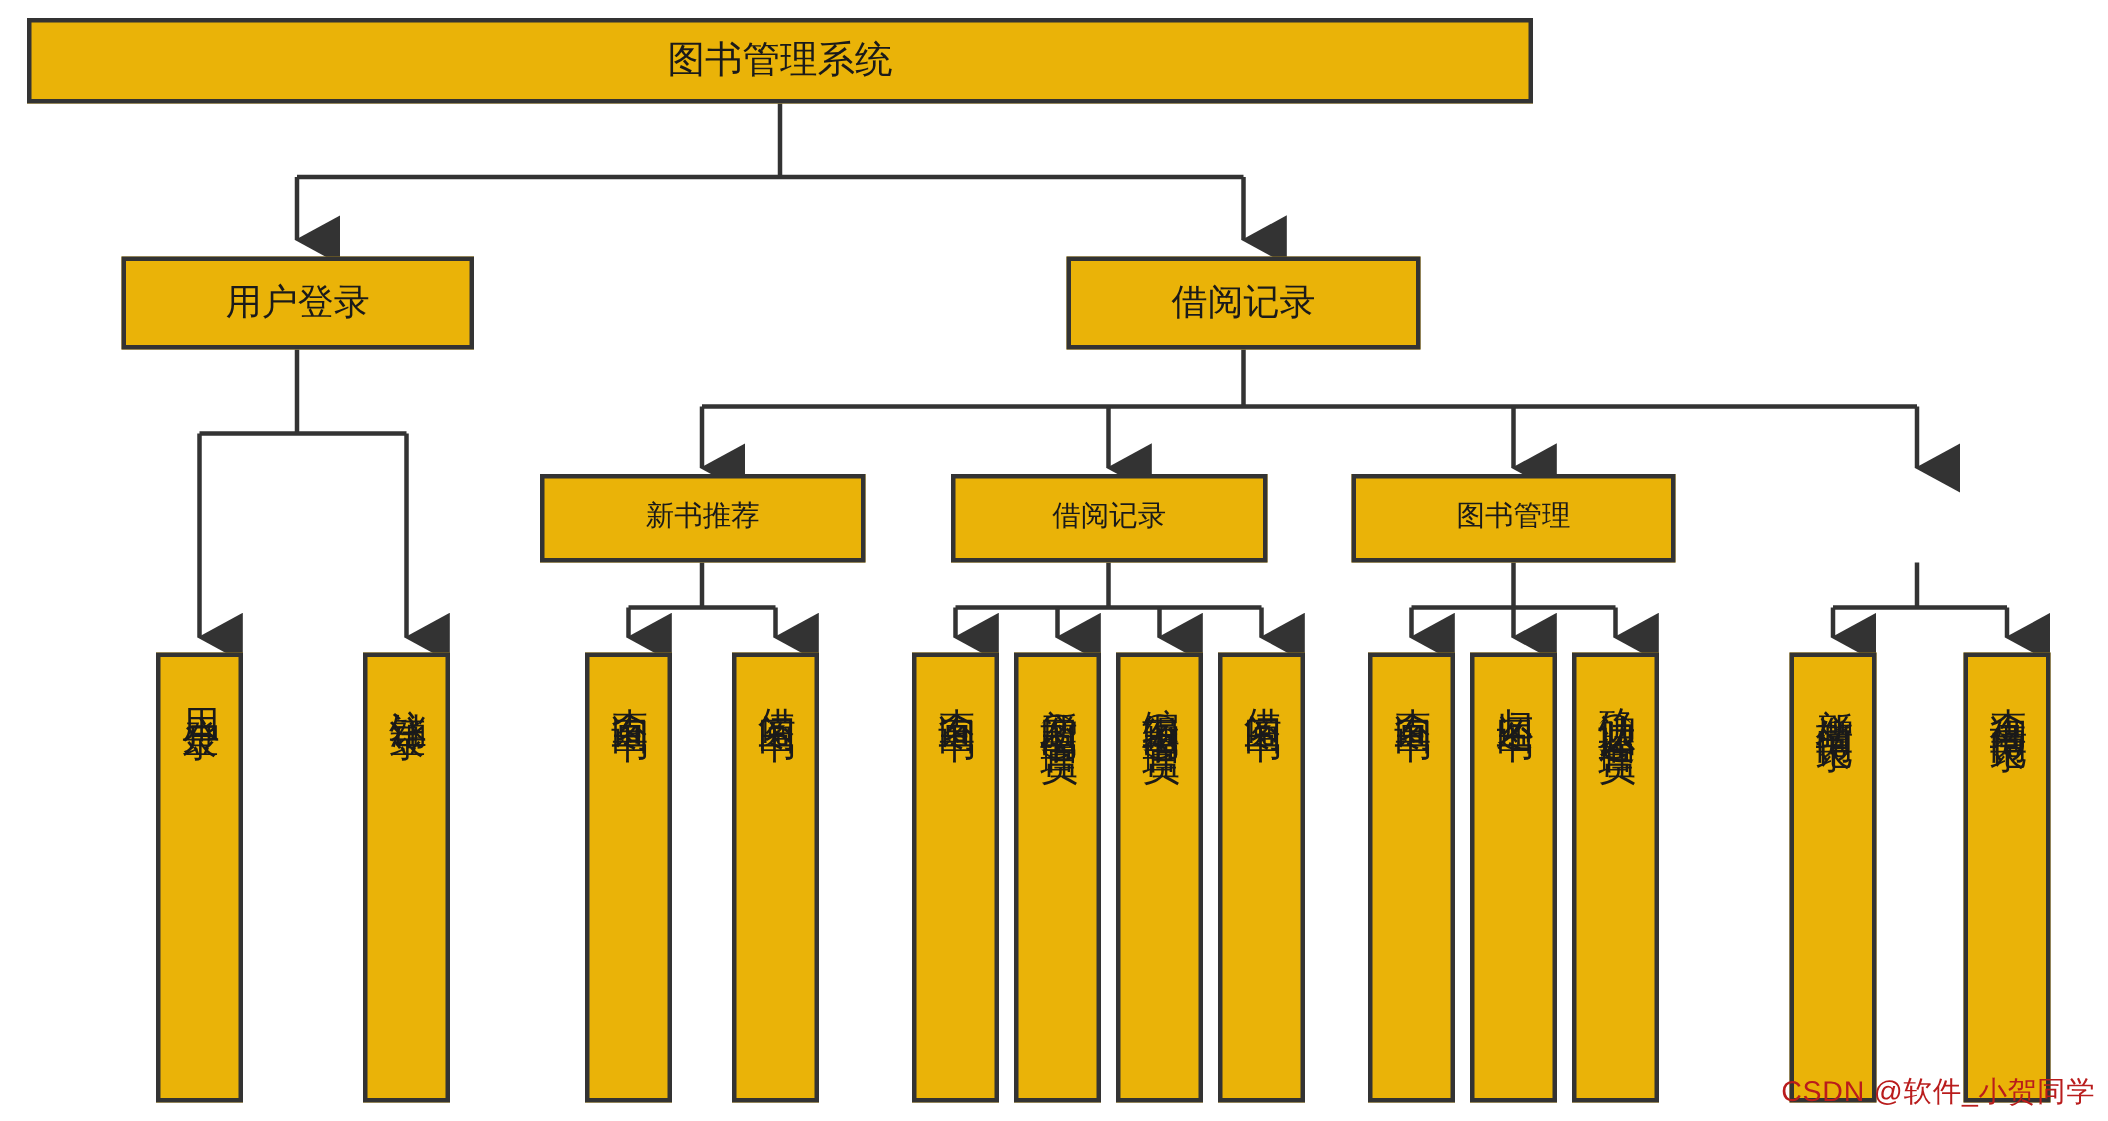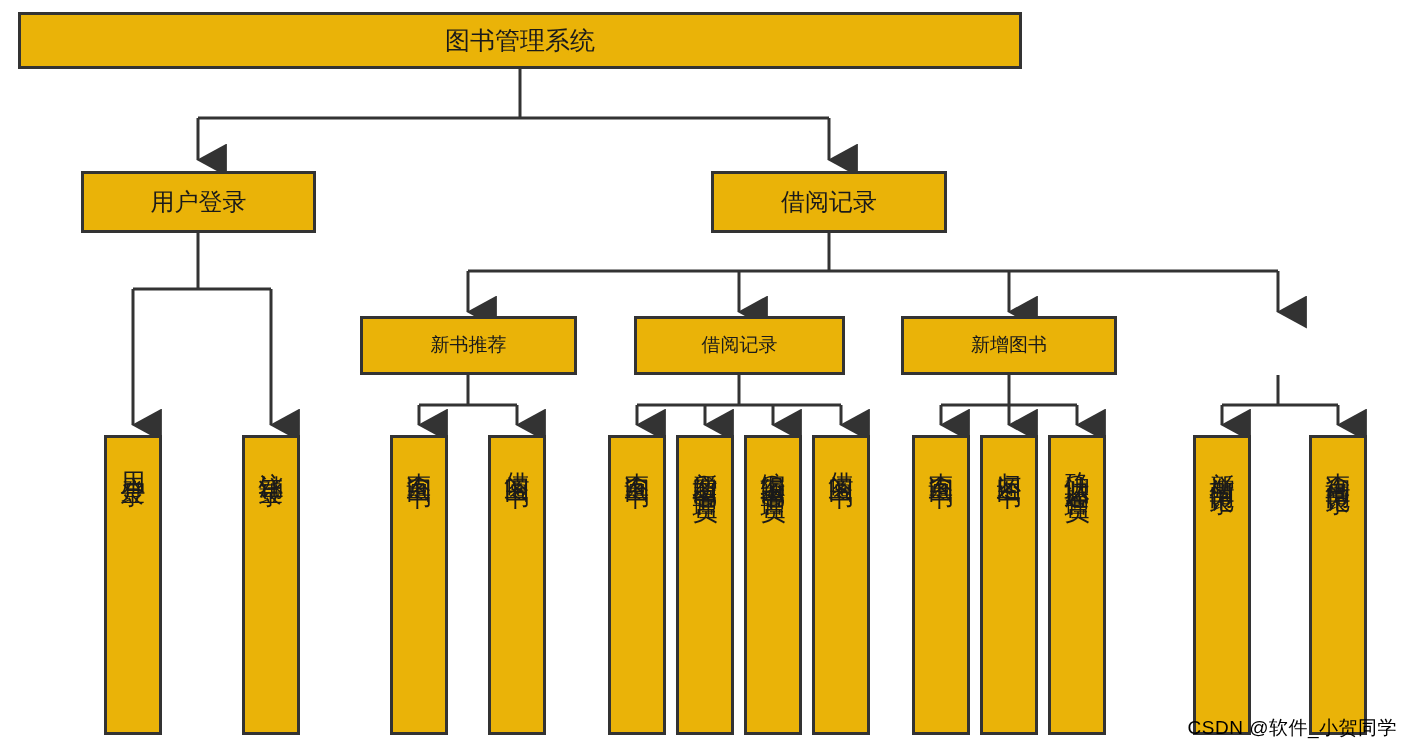--- a/index.html
+++ b/index.html
@@ -56,21 +56,21 @@
     font-size: 25px;
     letter-spacing: 4px;
     line-height: 1;
     white-space: nowrap;
   }
   .watermark {
     position: absolute;
     right: 8px;
     bottom: 6px;
     font-size: 19px;
-    color: #000000;
+    color: #b91c1c;
     letter-spacing: 0.5px;
     z-index: 5;
     white-space: nowrap;
   }
 </style>
 </head>
 <body>
 
 <div id="canvas">
 
@@ -135,21 +135,21 @@
     <span class="node-label">借阅记录</span>
   </div>
 
   <div class="node level3" style="left:360px; top:316px; width:217px; height:59px;">
     <span class="node-label">新书推荐</span>
   </div>
   <div class="node level3" style="left:634px; top:316px; width:211px; height:59px;">
     <span class="node-label">借阅记录</span>
   </div>
   <div class="node level3" style="left:901px; top:316px; width:216px; height:59px;">
-    <span class="node-label">新增图书</span>
+    <span class="node-label">图书管理</span>
   </div>
 
   <div class="node leaf" style="left:104px; top:435px; width:58px; height:300px;">
     <span class="node-label">用户登录</span>
   </div>
   <div class="node leaf" style="left:242px; top:435px; width:58px; height:300px;">
     <span class="node-label">注销登录</span>
   </div>
 
   <div class="node leaf" style="left:390px; top:435px; width:58px; height:300px;">

